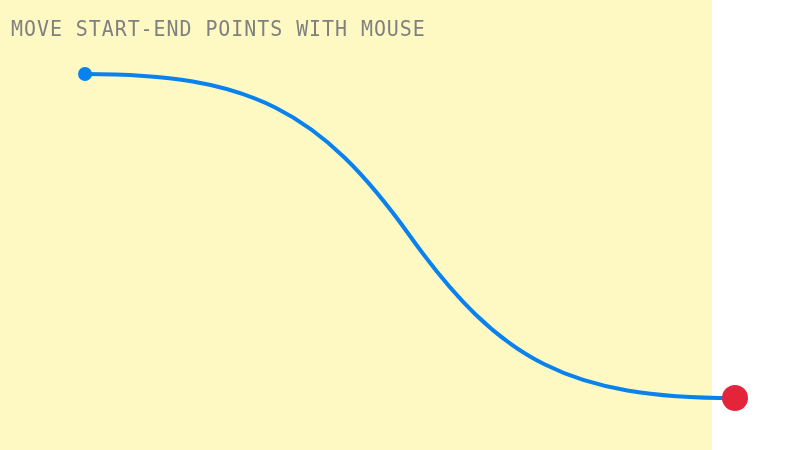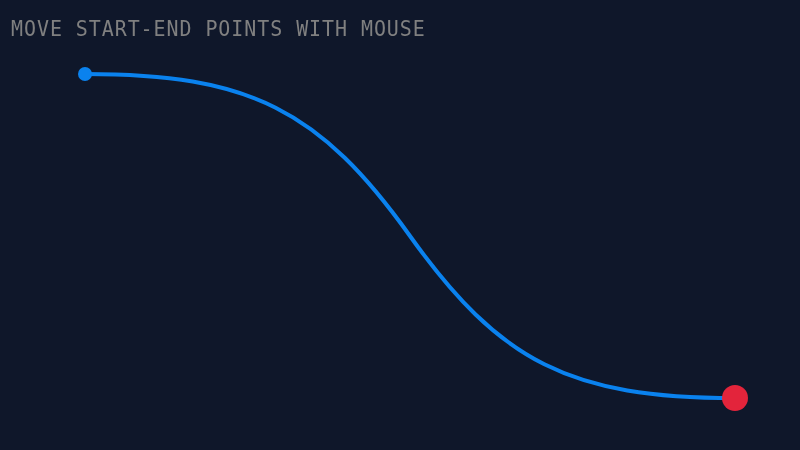--- a/index.html
+++ b/index.html
@@ -53,21 +53,21 @@
   }
   .curve-path {
     fill: none;
     stroke-linecap: round;
     stroke-linejoin: round;
   }
 </style>
 </head>
 <body>
 
-<div id="app" style="background: #0f172a; width: 800px; height: 450px; text-decoration: underline;">
+<div id="app" style="background: #fef9c3; width: 712px; height: 450px; text-decoration: underline;">
 
   <div id="canvas-stage">
 
     <svg class="vector-layer" viewBox="0 0 800 450" xmlns="http://www.w3.org/2000/svg">
 
       <path class="curve-path" d="M 85 74 C 250 74 320 110 410 236 C 500 362 570 398 735 398" stroke="#0a82ee" stroke-width="4"></path>
 
       <circle cx="85" cy="74" r="7" fill="#0a82ee"></circle>
 
       <circle cx="735" cy="398" r="13" fill="#e3243b"></circle>

